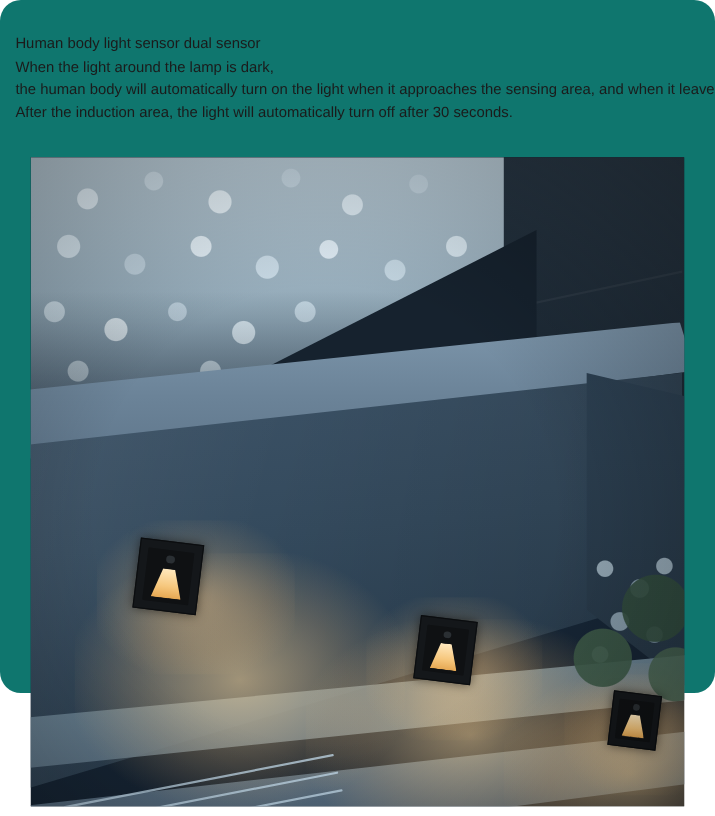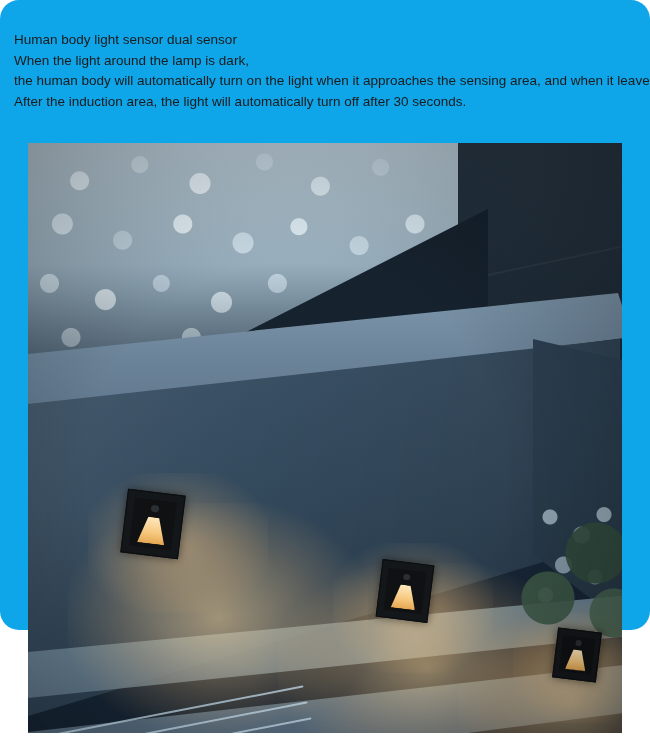--- a/index.html
+++ b/index.html
@@ -10,21 +10,21 @@
   body {
     width: 650px;
     height: 742px;
     font-family: "Liberation Sans", sans-serif;
     overflow: hidden;
   }
   .page {
     position: relative;
     width: 650px;
     height: 630px;
-    background: #0ea5e9;
+    background: #0f766e;
     border-radius: 19px;
   }
   .desc {
     position: absolute;
     left: 14px;
     top: 30px;
     width: 648px;
     color: #1b1b1b;
     font-size: 13.5px;
     line-height: 20.5px;

